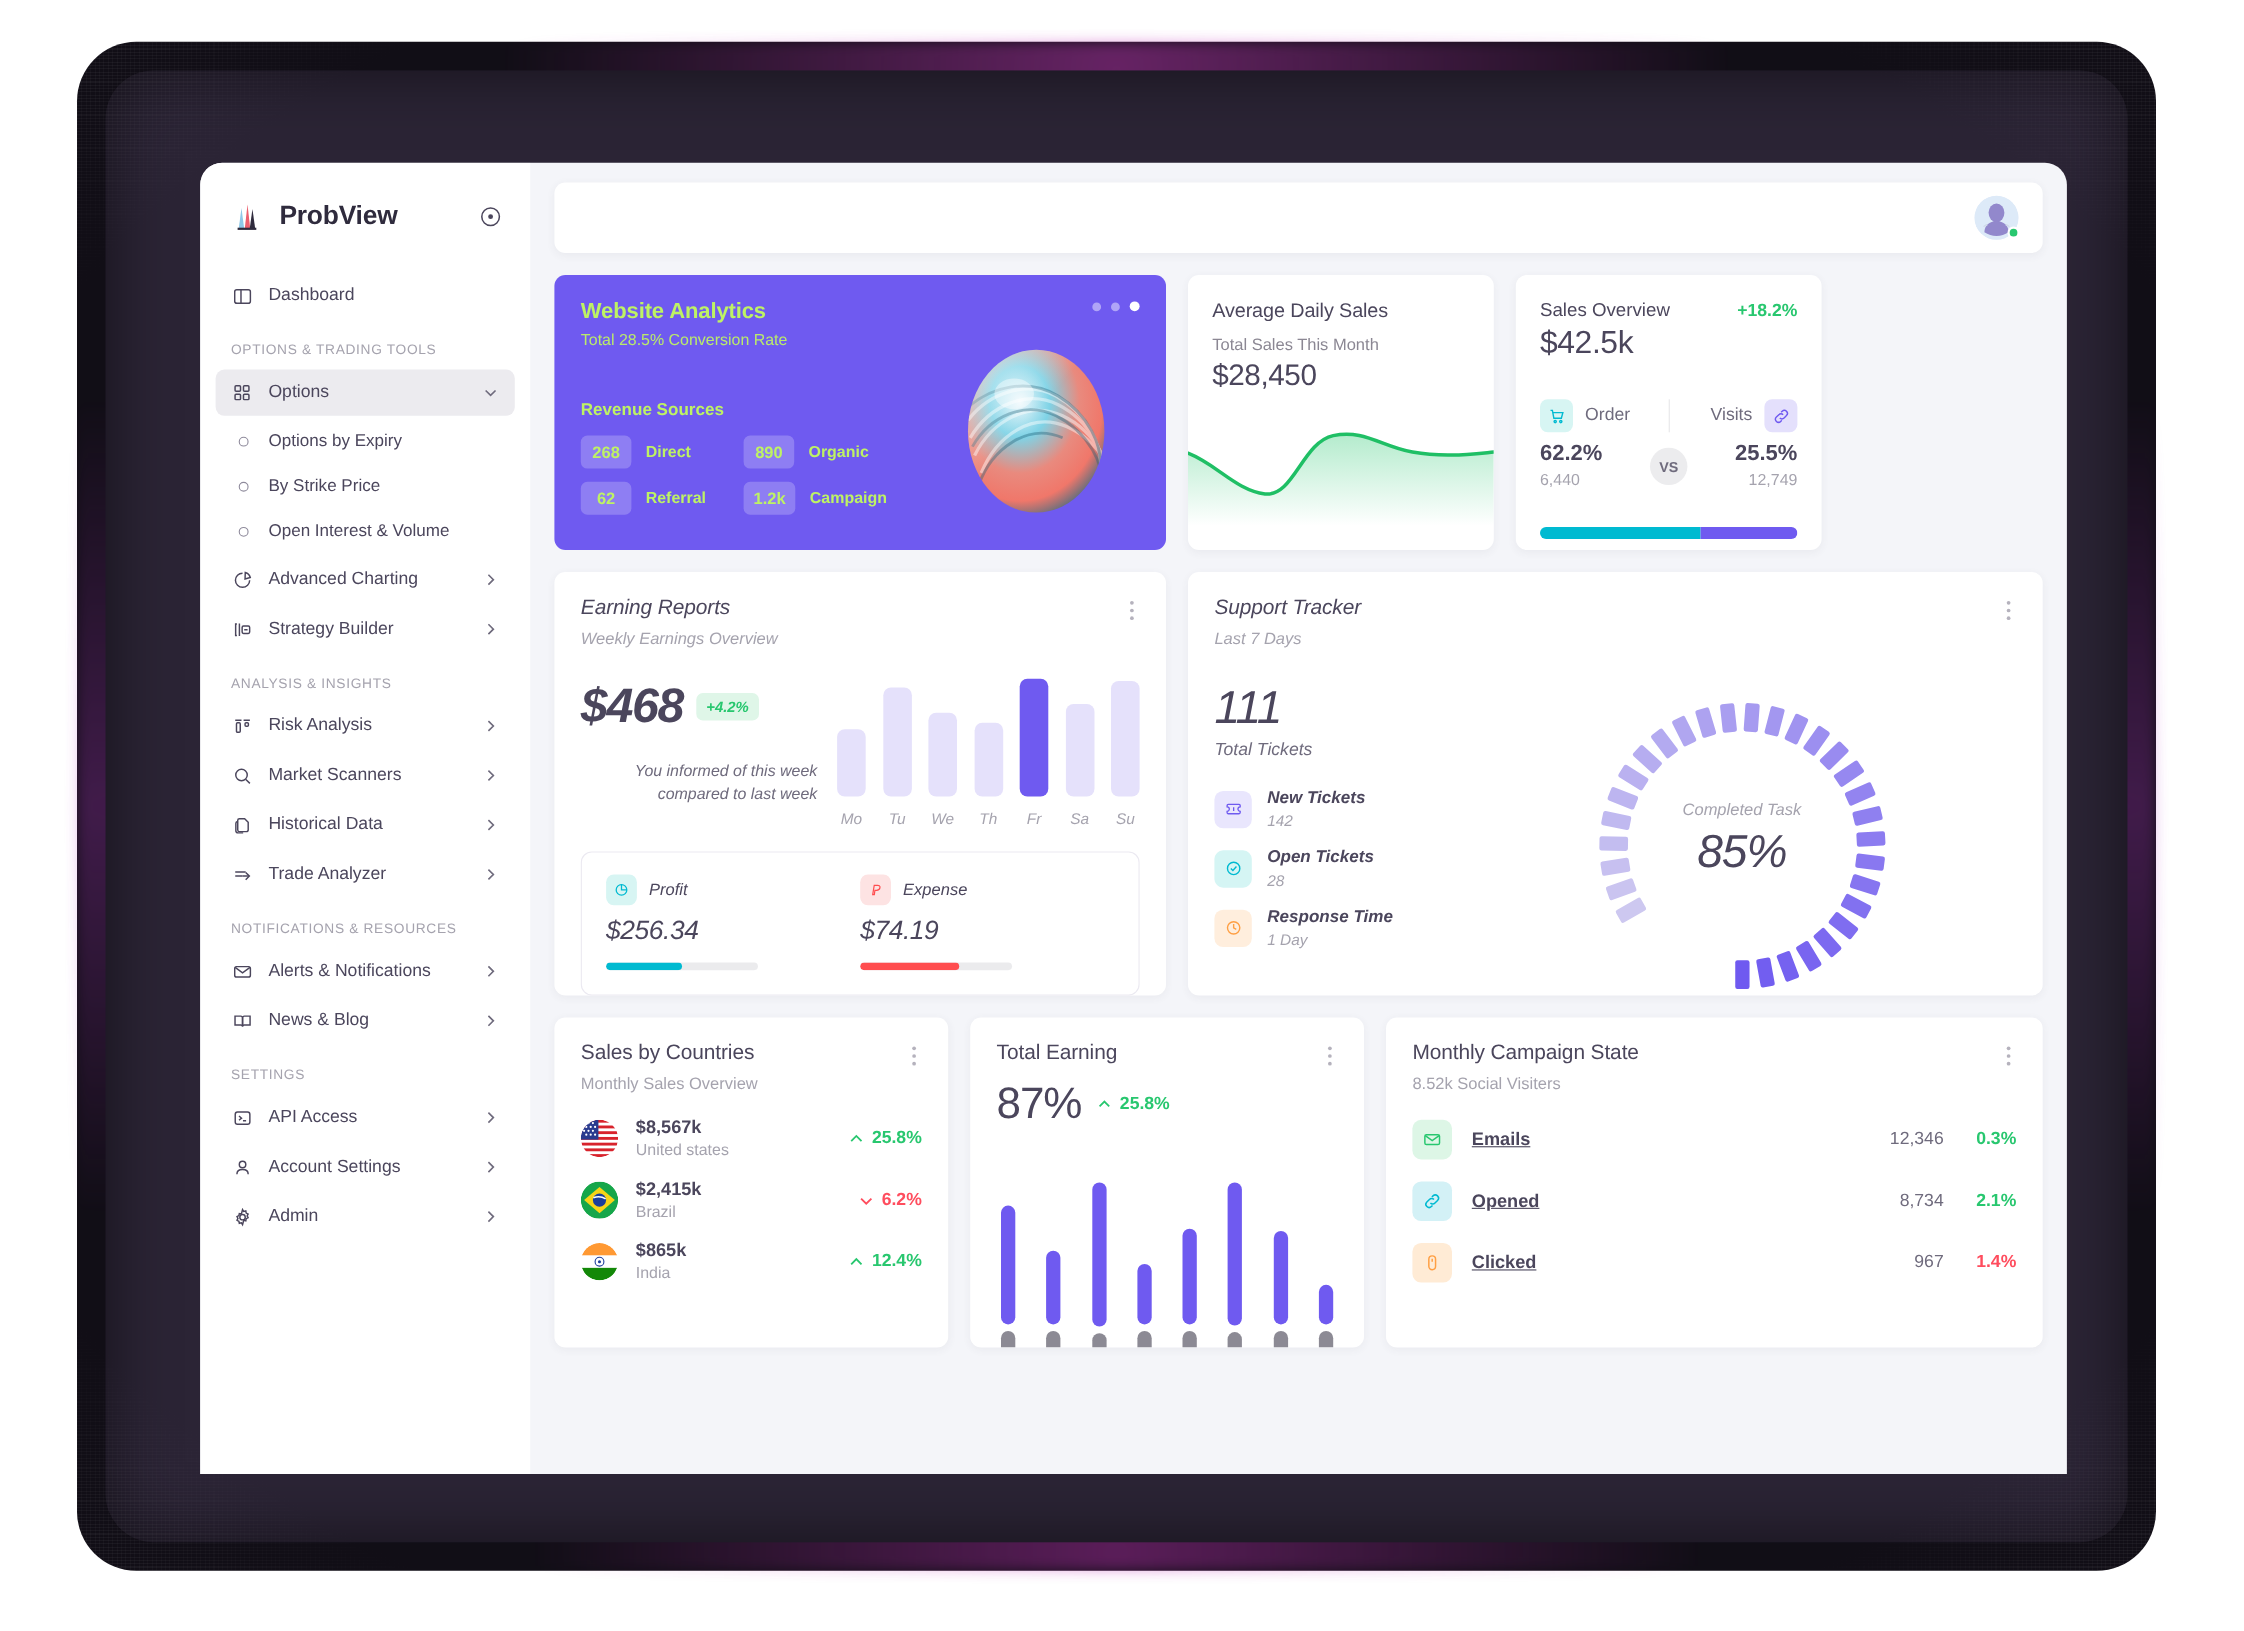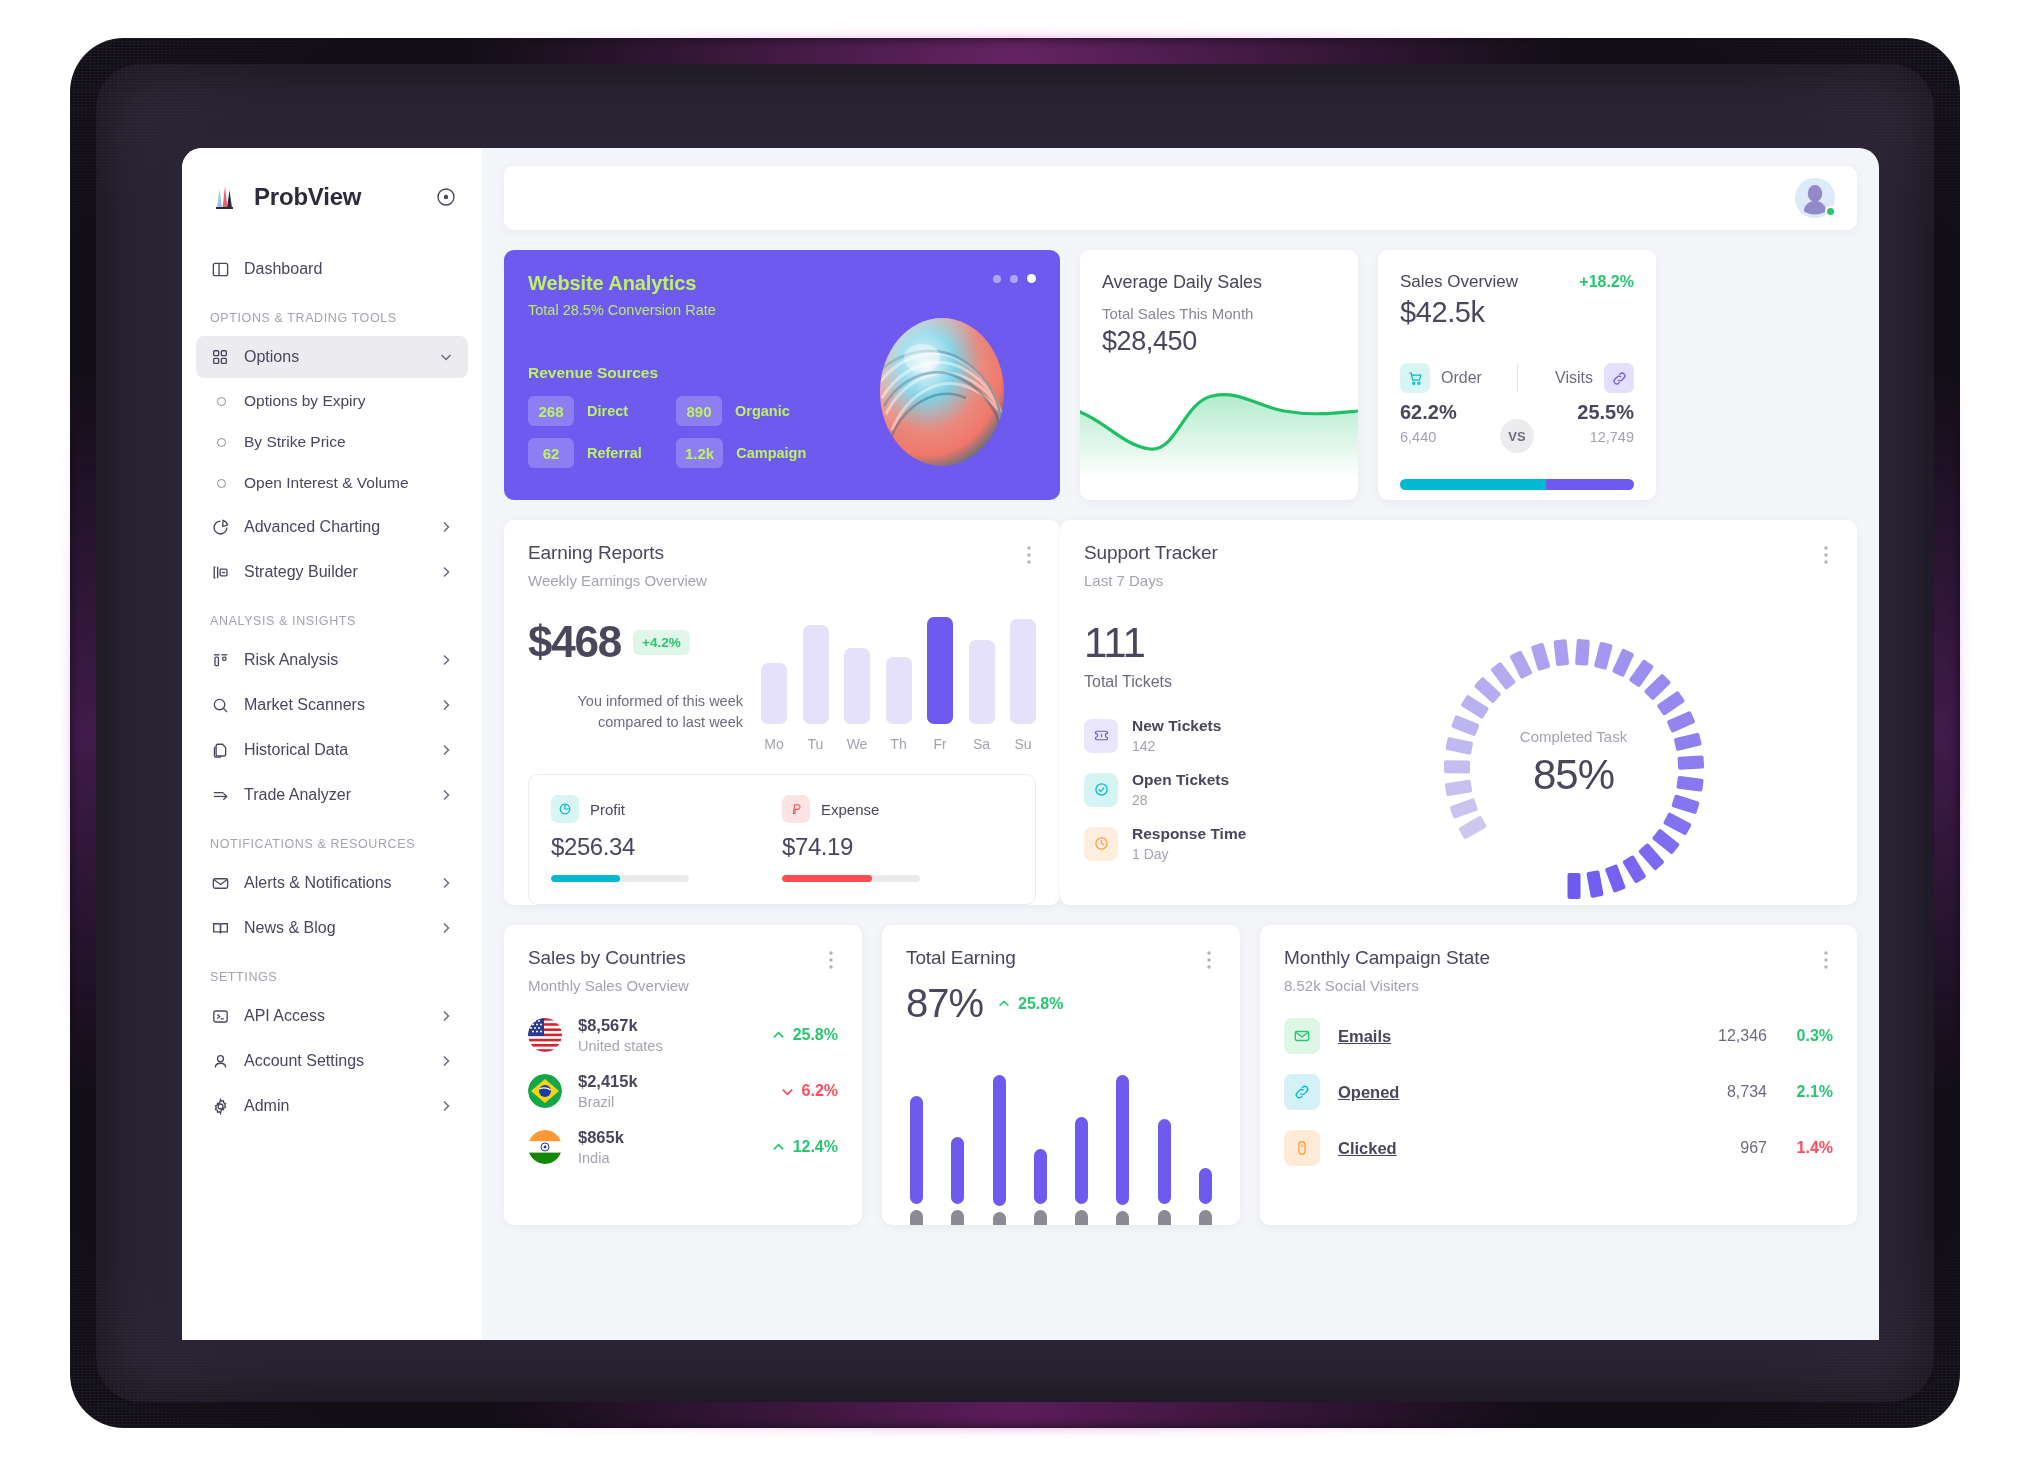--- a/index.html
+++ b/index.html
@@ -149,32 +149,32 @@
   .so-mid { position: relative; display: flex; align-items: center; justify-content: space-between; margin-top: 34px; }
   .so-side { display: flex; align-items: center; gap: 11px; }
   .so-ico { width: 30px; height: 30px; border-radius: 7px; display: flex; align-items: center; justify-content: center; }
   .so-ico.cart { background: #d7f5f3; color: #00bad1; }
   .so-ico.link { background: #e4e0fc; color: #6f5af0; }
   .so-lbl { font-size: 16px; color: #6f6b7d; }
   .so-nums { display: flex; align-items: center; justify-content: space-between; margin-top: 8px; }
   .so-num { font-size: 20px; color: #4b465c; font-weight: bold; }
   .so-sub { font-size: 14.5px; color: #a5a3ae; margin-top: 5px; }
   .so-vs {
-    position: absolute; left: 50%; top: 56px; transform: translateX(-50%);
+    position: absolute; left: 50%; top: 44px; transform: translateX(-50%);
     width: 34px; height: 34px; border-radius: 50%; background: #ececee;
     display: flex; align-items: center; justify-content: center;
     font-size: 13px; color: #6f6b7d; font-weight: bold; z-index: 3;
   }
   .so-divider { position: absolute; left: 50%; top: 0; bottom: 0; width: 1px; background: #e6e6e9; }
   .so-bar { margin-top: 34px; height: 11px; border-radius: 6px; overflow: hidden; display: flex; }
   .so-bar .a { background: #00bad1; }
   .so-bar .b { background: #6f5af0; }
 
   
-  .grid-mid { display: flex; margin-bottom: 20px; }
+  .grid-mid { display: flex; gap: 20px; margin-bottom: 20px; font-style: italic; }
   .c-earning { width: 556px; height: 385px; padding: 22px 24px; position: relative; }
   .c-support { flex: 1 1 auto; height: 385px; padding: 22px 24px; position: relative; }
 
   .card-title { font-size: 19px; color: #4b465c; letter-spacing: -.1px; }
   .card-sub { font-size: 15px; color: #a5a3ae; margin-top: 8px; }
   .kebab { position: absolute; right: 22px; top: 24px; width: 18px; height: 22px; color: #b5b2bd; cursor: pointer; }
 
   .er-body { display: flex; margin-top: 28px; text-align: right; }
   .er-left { width: 215px; flex: 0 0 215px; }
   .er-amt-row { display: flex; align-items: center; gap: 12px; }

